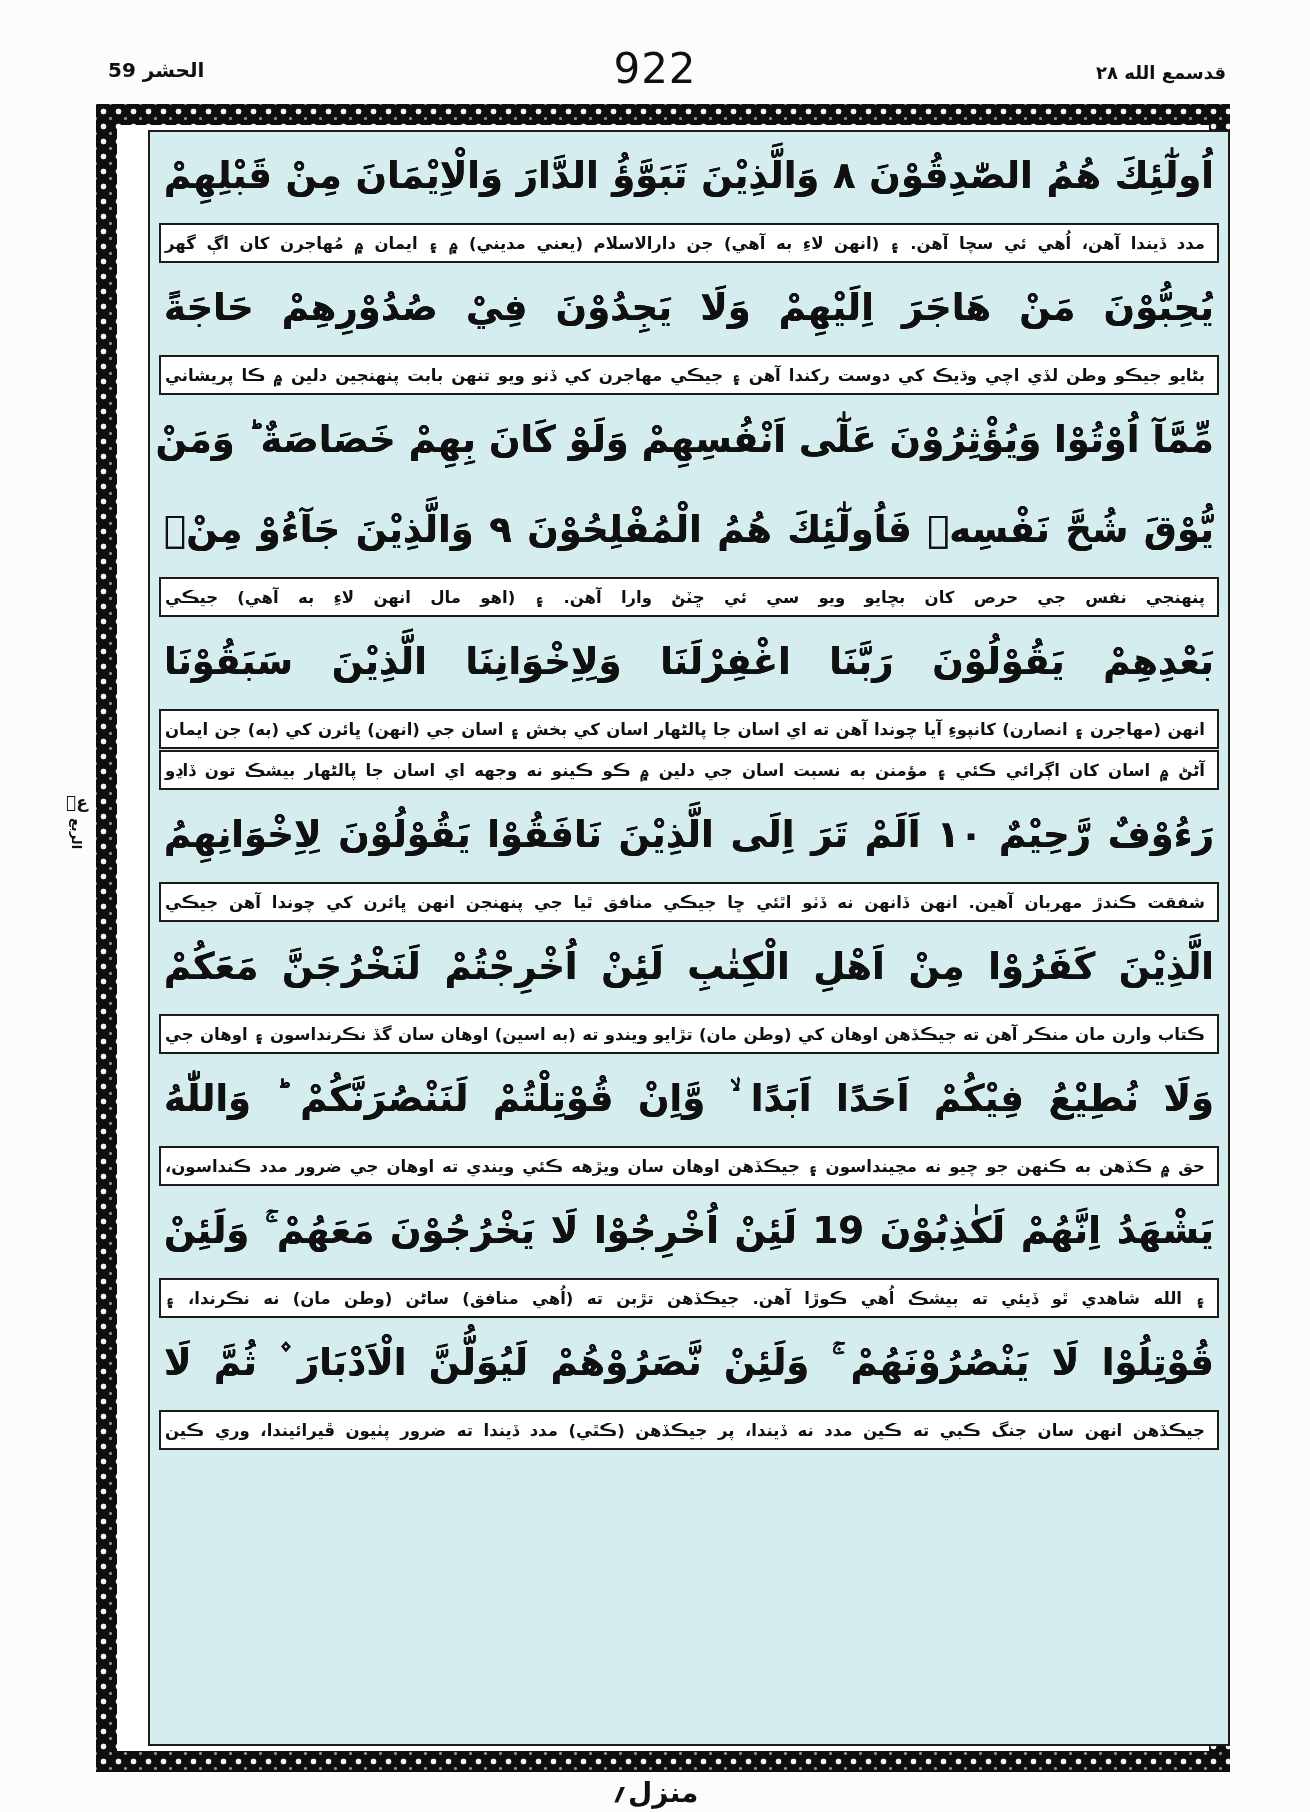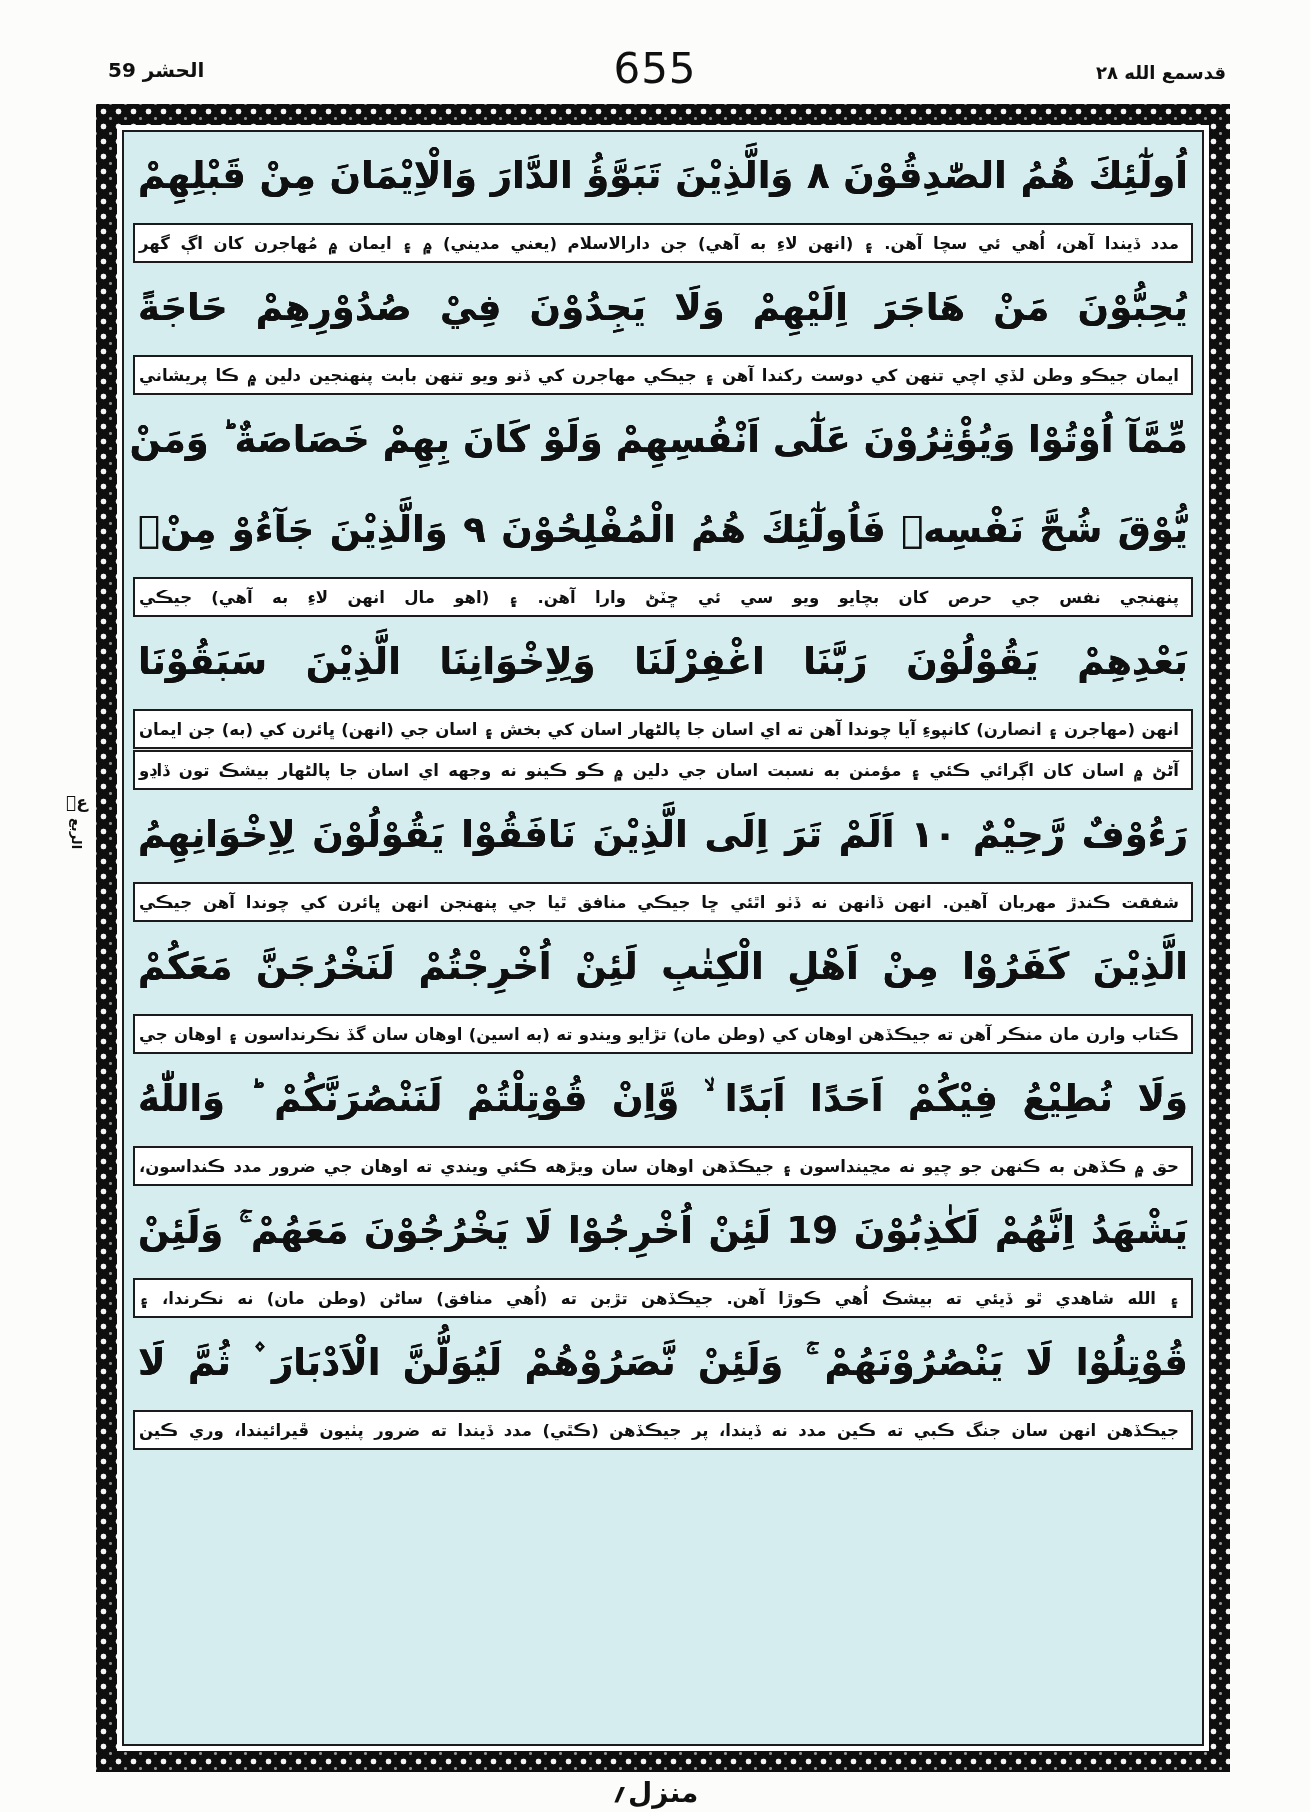--- a/index.html
+++ b/index.html
@@ -42,20 +42,21 @@
   }
   .frame-gap{
     width:100%;height:100%;box-sizing:border-box;
     background:#ffffff;padding:5px;
   }
   .inner{
     width:100%;height:100%;box-sizing:border-box;
     border:2px solid #1c1c1c;
     background:var(--band-bg);
     overflow:hidden;
+    margin-left:26px;
   }
 
   
   .block{width:100%;}
   .ayah{
     direction:rtl;
     height:90px;
     line-height:88px;
     padding:0 14px;
     font-size:37px;
@@ -98,40 +99,40 @@
     font-size:13px;font-weight:bold;
     transform:rotate(90deg);
     transform-origin:center;
     margin-top:14px;
   }
 </style>
 </head>
 <body>
 
 <div class="hdr-left">الحشر 59</div>
-<div class="hdr-center">655</div>
+<div class="hdr-center">922</div>
 <div class="hdr-right">قدسمع الله ۲۸</div>
 
 <div class="rub-marker">
   <span class="rub-ain">عؔ</span>
   <span class="rub-word">الربع</span>
 </div>
 
 <div class="frame">
   <div class="frame-gap">
     <div class="inner">
 
       <section class="block">
         <div class="ayah">اُولٰٓئِكَ هُمُ الصّٰدِقُوْنَ ۸ وَالَّذِيْنَ تَبَوَّؤُ الدَّارَ وَالْاِيْمَانَ مِنْ قَبْلِهِمْ</div>
         <div class="trans">مدد ڏيندا آهن، اُهي ئي سچا آهن. ۽ (انهن لاءِ به آهي) جن دارالاسلام (يعني مديني) ۾ ۽ ايمان ۾ مُهاجرن کان اڳ گهر</div>
       </section>
 
       <section class="block">
         <div class="ayah">يُحِبُّوْنَ مَنْ هَاجَرَ اِلَيْهِمْ وَلَا يَجِدُوْنَ فِيْ صُدُوْرِهِمْ حَاجَةً</div>
-        <div class="trans">ايمان جيڪو وطن لڏي اچي تنهن کي دوست رکندا آهن ۽ جيڪي مهاجرن کي ڏنو ويو تنهن بابت پنهنجين دلين ۾ ڪا پريشاني</div>
+        <div class="trans">بڻايو جيڪو وطن لڏي اچي وڌيڪ کي دوست رکندا آهن ۽ جيڪي مهاجرن کي ڏنو ويو تنهن بابت پنهنجين دلين ۾ ڪا پريشاني</div>
       </section>
 
       <section class="block">
         <div class="ayah">مِّمَّآ اُوْتُوْا وَيُؤْثِرُوْنَ عَلٰٓى اَنْفُسِهِمْ وَلَوْ كَانَ بِهِمْ خَصَاصَةٌ ؕ وَمَنْ</div>
       </section>
 
       <section class="block">
         <div class="ayah">يُّوْقَ شُحَّ نَفْسِهٖ فَاُولٰٓئِكَ هُمُ الْمُفْلِحُوْنَ ۹ وَالَّذِيْنَ جَآءُوْ مِنْۢ</div>
         <div class="trans">پنهنجي نفس جي حرص کان بچايو ويو سي ئي ڇٽڻ وارا آهن. ۽ (اهو مال انهن لاءِ به آهي) جيڪي</div>
       </section>

